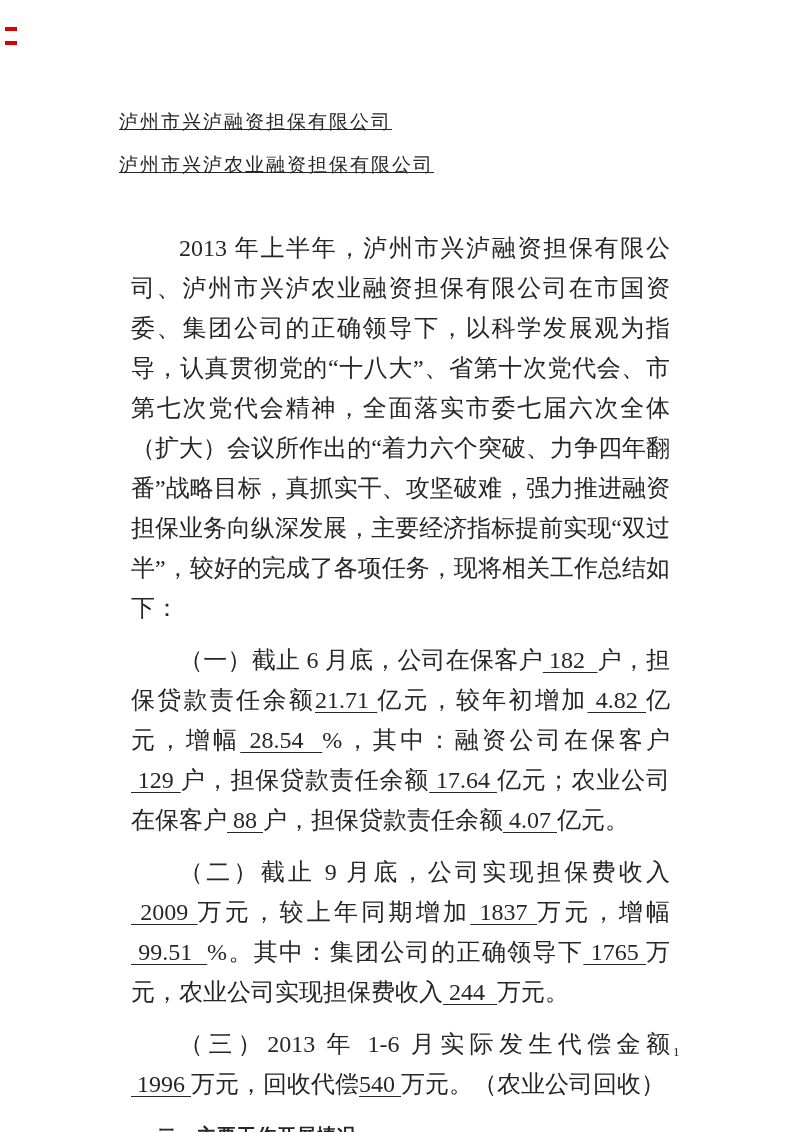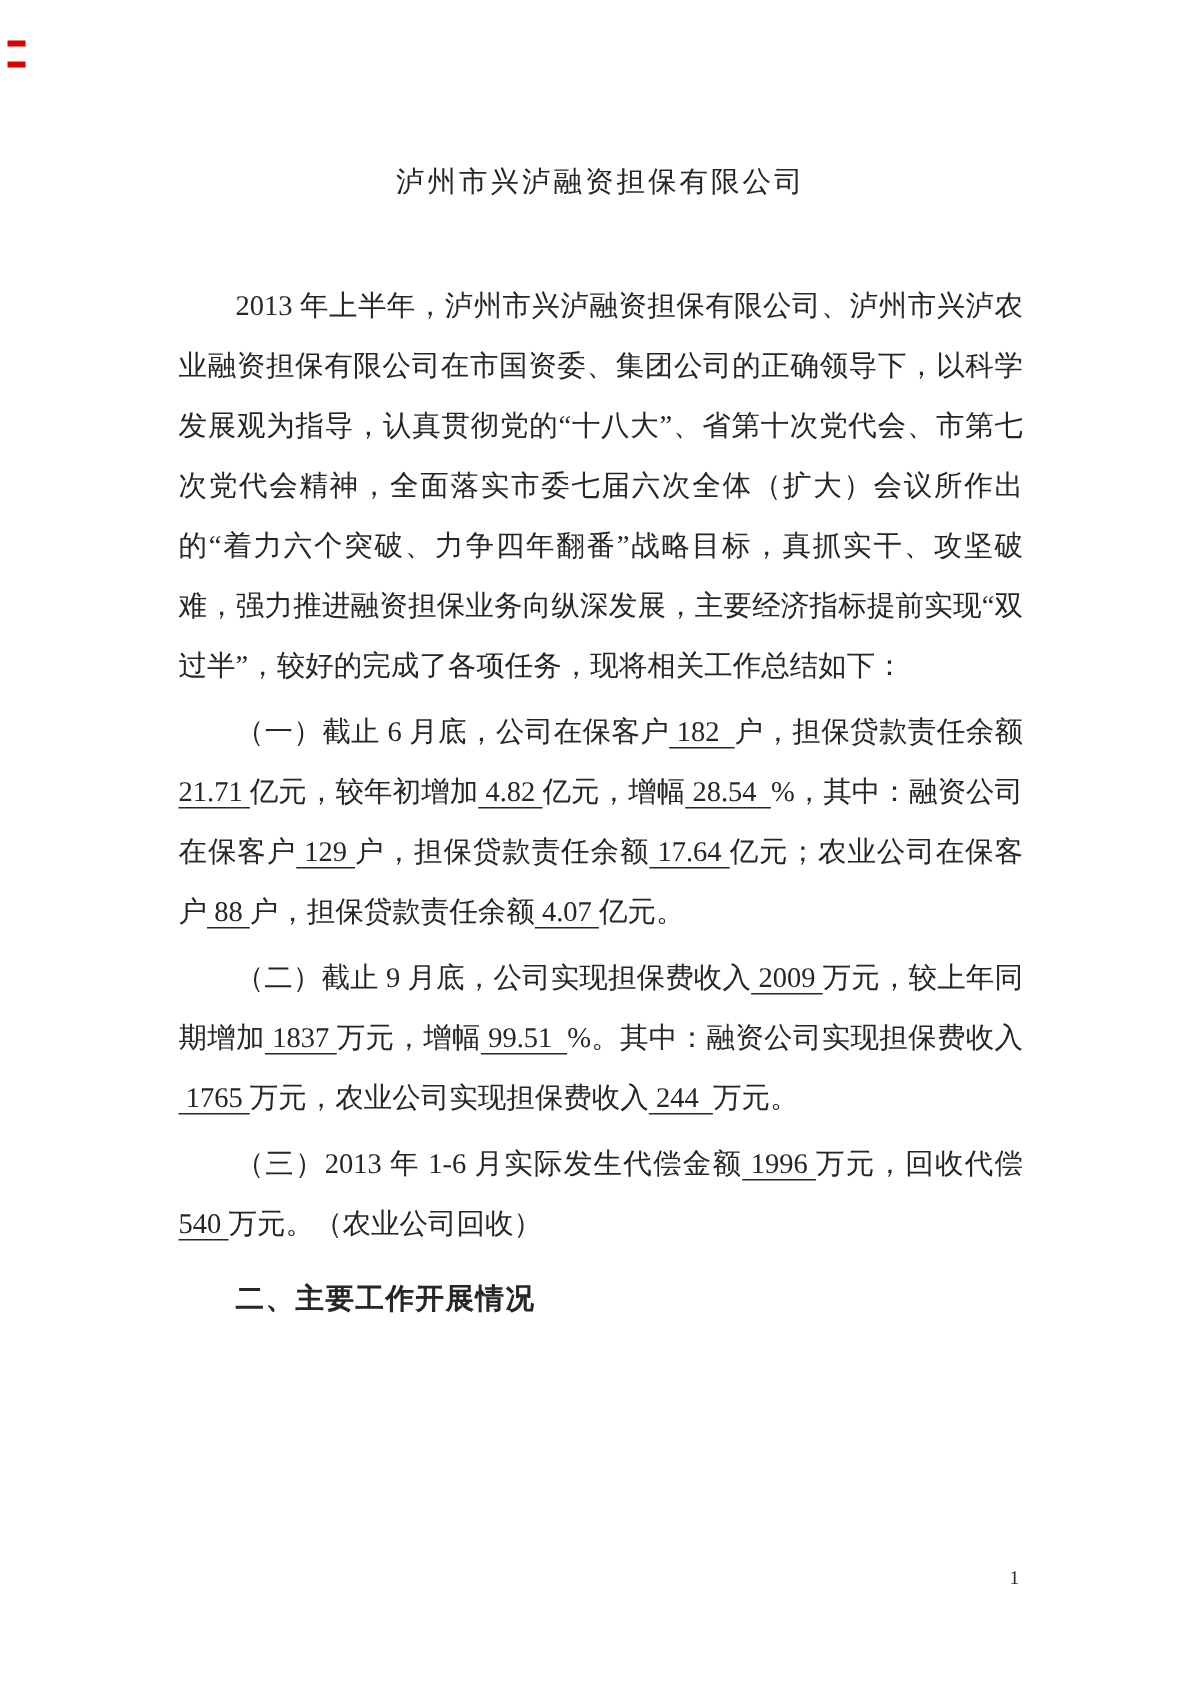--- a/index.html
+++ b/index.html
@@ -8,34 +8,34 @@
     width:800px;height:1132px;
     background:#ffffff;
     overflow:hidden;
     color:#262626;
     font-family:"Liberation Serif","DejaVu Serif",serif;
   }
   .red-mark{position:absolute;left:5px;width:12px;height:4px;background:#dd0000;}
   .red-mark.m1{top:27px;}
   .red-mark.m2{top:41px;}
   .content{position:absolute;left:119px;top:100px;width:563px;}
-  .title-block{text-align:center;}
+  .title-block{text-align:left;text-decoration:underline;}
   .title-line{
     font-size:19px;
     line-height:43px;
     letter-spacing:2px;
     white-space:nowrap;
   }
   .doc{margin-top:42px;}
   .para{
-    font-size:19px;
+    font-size:24px;
     line-height:40px;
     text-align:justify;
     text-indent:2em;
-    margin:0;
+    margin:12px;
   }
   .doc > .para{margin-top:4px;}
   .doc > .para:first-child{margin-top:0;}
   .heading{
     font-family:"Liberation Sans","DejaVu Sans",sans-serif;
     font-weight:bold;
     font-size:19px;
     line-height:40px;
     text-indent:2em;
     margin:10px 0 0 0;
@@ -58,26 +58,27 @@
 <body>
 
 <div class="page" style="color: rgb(38, 38, 38); background: rgb(255, 255, 255);">
 
   <div class="red-mark m1" style="background: rgb(221, 0, 0);"></div>
   <div class="red-mark m2" style="background: rgb(221, 0, 0);"></div>
 
   <div class="content">
     <div class="title-block">
       <div class="title-line">泸州市兴泸融资担保有限公司</div>
+      <div class="title-line">泸州市兴泸农业融资担保有限公司</div>
     </div>
 
     <div class="doc">
         <p class="para"><span>2013 年上半年，泸州市兴泸融资担保有限公司、泸州市兴泸农业融资担保有限公司在市国资委、集团公司的正确领导下，以科学发展观为指导，认真贯彻党的“十八大”、省第十次党代会、市第七次党代会精神，全面落实市委七届六次全体（扩大）会议所作出的“着力六个突破、力争四年翻番”战略目标，真抓实干、攻坚破难，强力推进融资担保业务向纵深发展，主要经济指标提前实现“双过半”，较好的完成了各项任务，现将相关工作总结如下：</span></p>
         <p class="para"><span>（一）截止 6 月底，公司在保客户</span><span class="u"> 182  </span><span>户，担保贷款责任余额</span><span class="u">21.71 </span><span>亿元，较年初增加</span><span class="u"> 4.82 </span><span>亿元，增幅</span><span class="u"> 28.54  </span><span>%，其中：融资公司在保客户</span><span class="u"> 129 </span><span>户，担保贷款责任余额</span><span class="u"> 17.64 </span><span>亿元；农业公司在保客户</span><span class="u"> 88 </span><span>户，担保贷款责任余额</span><span class="u"> 4.07 </span><span>亿元。</span></p>
-        <p class="para"><span>（二）截止 9 月底，公司实现担保费收入</span><span class="u"> 2009 </span><span>万元，较上年同期增加</span><span class="u"> 1837 </span><span>万元，增幅</span><span class="u"> 99.51  </span><span>%。其中：融资公司实现担保费收入</span><span class="u"> 1765 </span><span>万元，农业公司实现担保费收入</span><span class="u"> 244  </span><span>万元。</span></p>
+        <p class="para"><span>（二）截止 9 月底，公司实现担保费收入</span><span class="u"> 2009 </span><span>万元，较上年同期增加</span><span class="u"> 1837 </span><span>万元，增幅</span><span class="u"> 99.51  </span><span>%。其中：集团公司的正确领导下</span><span class="u"> 1765 </span><span>万元，农业公司实现担保费收入</span><span class="u"> 244  </span><span>万元。</span></p>
         <p class="para"><span>（三）2013 年 1-6 月实际发生代偿金额</span><span class="u"> 1996 </span><span>万元，回收代偿</span><span class="u">540 </span><span>万元。（农业公司回收）</span></p>
         <p class="heading"><span>二、主要工作开展情况</span></p>
       </div>
   </div>
 
   <div class="page-number">1</div>
 
 </div>
 
 </body></html>

